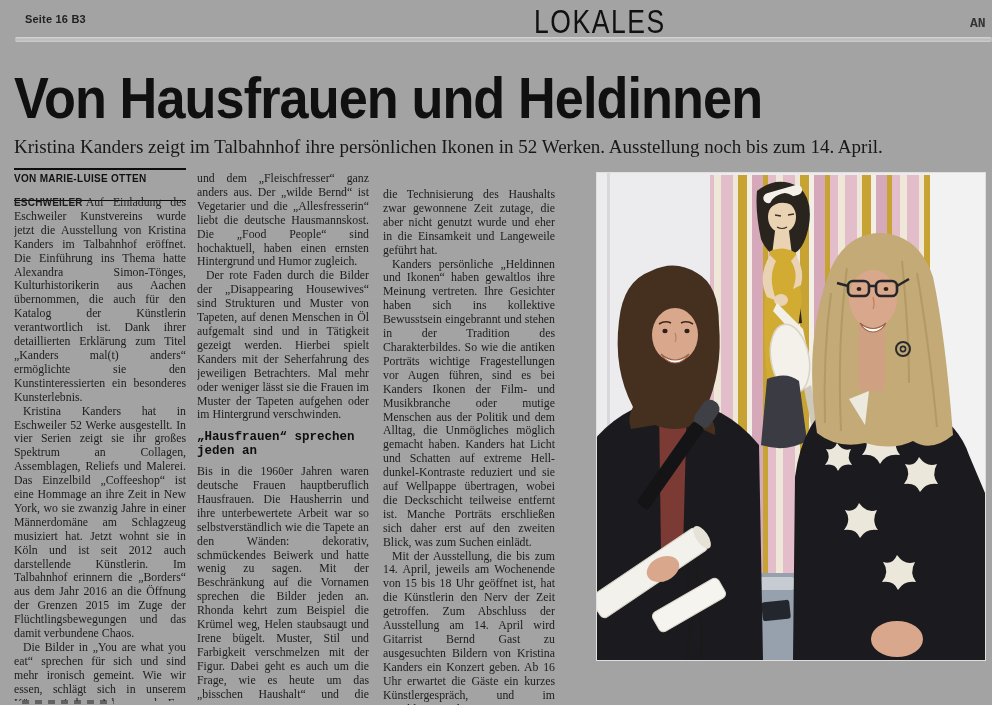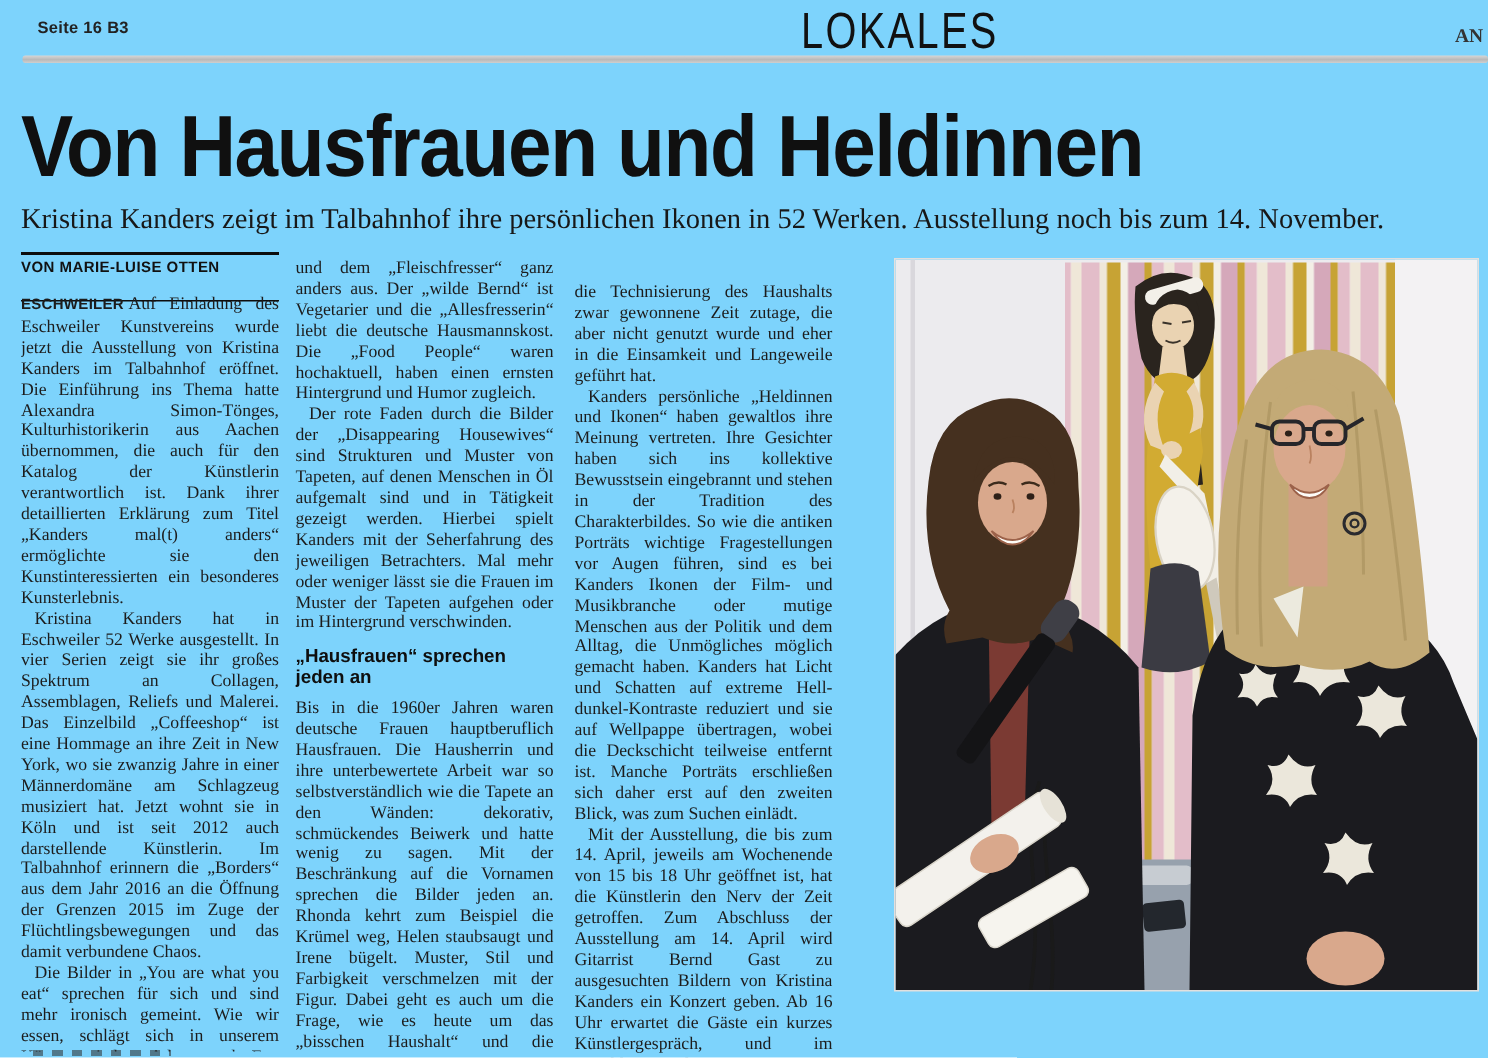--- a/index.html
+++ b/index.html
@@ -1,26 +1,26 @@
 <!DOCTYPE html>
 <html lang="de"><head>
 <meta charset="utf-8">
 <style>
   html,body{margin:0;padding:0;background:#ffffff;}
-  .page{position:relative;width:992px;height:705px;background:#7dd3fc;overflow:hidden;
+  .page{position:relative;width:992px;height:705px;background:#a3a3a3;overflow:hidden;
         font-family:"Liberation Serif", serif;color:#1c1c1c;}
 
   
   .m-pagelabel{position:absolute;left:25px;top:13px;font-family:"Liberation Sans",sans-serif;
         font-size:11px;font-weight:600;color:#222;letter-spacing:.2px;}
   .m-section{position:absolute;left:534px;top:2px;font-family:"Liberation Sans",sans-serif;
         font-size:34px;font-weight:500;color:#111;letter-spacing:2px;
         transform:scaleX(.78);transform-origin:left top;}
   .m-edge{position:absolute;left:970px;top:16px;width:22px;overflow:hidden;
-        font-family:Liberation Serif, serif;font-size:13px;font-weight:600;color:#333;}
+        font-family:Liberation Mono, monospace;font-size:13px;font-weight:600;color:#333;}
   .m-rule{position:absolute;left:15px;right:0;top:37px;height:5px;border-radius:2px;
         background:linear-gradient(#d6d6d6,#b9b9b9 55%,#cfcfcf);}
 
   
   .headline{position:absolute;left:14px;top:68px;margin:0;font-family:"Liberation Sans",sans-serif;
         font-size:58px;line-height:1.02;font-weight:700;color:#101010;letter-spacing:-1px;
         transform:scaleX(.9);transform-origin:left top;white-space:nowrap;}
   .subheadline{position:absolute;left:14px;top:136px;margin:0;font-weight:400;
         font-family:"Liberation Serif",serif;font-size:19px;color:#181818;white-space:nowrap;}
   .byline{position:absolute;left:14px;top:168px;width:172px;
@@ -31,21 +31,21 @@
   
   .col{position:absolute;width:172px;font-size:11.8px;line-height:13.9px;text-align:justify;
         hyphens:auto;-webkit-hyphens:auto;overflow:hidden;}
   .col1{left:14px;top:196px;height:505px;}
   .col2{left:197px;top:172px;height:529px;}
   .col3{left:383px;top:172px;height:529px;margin-top:16px;}
   .col p{margin:0;}
   .col p.ind{text-indent:9px;}
   .leadtag{font-family:"Liberation Sans",sans-serif;font-weight:700;font-size:10px;
         letter-spacing:.2px;margin-right:3px;}
-  .colsubhead{margin:9px 0 6px;font-family:Liberation Sans, sans-serif;font-weight:700;
+  .colsubhead{margin:9px 0 6px;font-family:Liberation Mono, monospace;font-weight:700;
         font-size:12.5px;color:#0e0e0e;text-align:left;}
 
   
   .photo{position:absolute;left:597px;top:173px;width:388px;height:487px;outline:1px solid #e2e0de;}
   .photo svg{display:block;}
   .caption{position:absolute;left:597px;top:665px;width:388px;
         font-family:"Liberation Sans",sans-serif;font-weight:700;font-size:11.5px;
         line-height:14.5px;color:#141414;letter-spacing:-.2px;}
   .credit{position:absolute;right:0;bottom:1px;font-weight:400;font-size:8.5px;
         letter-spacing:.2px;color:#3a3a3a;}
@@ -58,31 +58,31 @@
 <body>
 
 <div class="page">
 
   <span class="m-pagelabel">Seite 16 B3</span>
   <span class="m-section">LOKALES</span>
   <span class="m-edge">AN</span>
   <div class="m-rule"></div>
 
   <h1 class="headline">Von Hausfrauen und Heldinnen</h1>
-  <h2 class="subheadline">Kristina Kanders zeigt im Talbahnhof ihre persönlichen Ikonen in 52 Werken. Ausstellung noch bis zum 14. November.</h2>
+  <h2 class="subheadline">Kristina Kanders zeigt im Talbahnhof ihre persönlichen Ikonen in 52 Werken. Ausstellung noch bis zum 14. April.</h2>
   <div class="byline">VON MARIE-LUISE OTTEN</div>
 
   <div class="col col1">
     <p><span class="leadtag">ESCHWEILER</span><span>Auf Einladung des Eschweiler Kunstvereins wurde jetzt die Ausstellung von Kristina Kanders im Talbahnhof eröffnet. Die Einführung ins Thema hatte Alexandra Simon-Tönges, Kulturhistorikerin aus Aachen übernommen, die auch für den Katalog der Künstlerin verantwortlich ist. Dank ihrer detaillierten Erklärung zum Titel „Kanders mal(t) anders“ ermöglichte sie den Kunstinteressierten ein besonderes Kunsterlebnis.</span></p>
     <p class="ind">Kristina Kanders hat in Eschweiler 52 Werke ausgestellt. In vier Serien zeigt sie ihr großes Spektrum an Collagen, Assemblagen, Reliefs und Malerei. Das Einzelbild „Coffeeshop“ ist eine Hommage an ihre Zeit in New York, wo sie zwanzig Jahre in einer Männerdomäne am Schlagzeug musiziert hat. Jetzt wohnt sie in Köln und ist seit 2012 auch darstellende Künstlerin. Im Talbahnhof erinnern die „Borders“ aus dem Jahr 2016 an die Öffnung der Grenzen 2015 im Zuge der Flüchtlingsbewegungen und das damit verbundene Chaos.</p>
     <p class="ind">Die Bilder in „You are what you eat“ sprechen für sich und sind mehr ironisch gemeint. Wie wir essen, schlägt sich in unserem Körper nieder. Adam und Eva haben das gegessen, was die Natur freiwillig gibt und somit keinen Schaden genommen. Das sieht beim „süßen Kind“</p>
   </div>
 
   <div class="col col2">
-    <p>und dem „Fleischfresser“ ganz anders aus. Der „wilde Bernd“ ist Vegetarier und die „Allesfresserin“ liebt die deutsche Hausmannskost. Die „Food People“ waren hochaktuell, haben einen ernsten Hintergrund und Humor zugleich.</p>
+    <p>und dem „Fleischfresser“ ganz anders aus. Der „wilde Bernd“ ist Vegetarier und die „Allesfresserin“ liebt die deutsche Hausmannskost. Die „Food People“ sind hochaktuell, haben einen ernsten Hintergrund und Humor zugleich.</p>
     <p class="ind">Der rote Faden durch die Bilder der „Disappearing Housewives“ sind Strukturen und Muster von Tapeten, auf denen Menschen in Öl aufgemalt sind und in Tätigkeit gezeigt werden. Hierbei spielt Kanders mit der Seherfahrung des jeweiligen Betrachters. Mal mehr oder weniger lässt sie die Frauen im Muster der Tapeten aufgehen oder im Hintergrund verschwinden.</p>
     <h3 class="colsubhead">„Hausfrauen“ sprechen jeden an</h3>
     <p>Bis in die 1960er Jahren waren deutsche Frauen hauptberuflich Hausfrauen. Die Hausherrin und ihre unterbewertete Arbeit war so selbstverständlich wie die Tapete an den Wänden: dekorativ, schmückendes Beiwerk und hatte wenig zu sagen. Mit der Beschränkung auf die Vornamen sprechen die Bilder jeden an. Rhonda kehrt zum Beispiel die Krümel weg, Helen staubsaugt und Irene bügelt. Muster, Stil und Farbigkeit verschmelzen mit der Figur. Dabei geht es auch um die Frage, wie es heute um das „bisschen Haushalt“ und die Emanzipation steht. Innerhalb von zwei Jahrzehnten brachte</p>
   </div>
 
   <div class="col col3">
     <p>die Technisierung des Haushalts zwar gewonnene Zeit zutage, die aber nicht genutzt wurde und eher in die Einsamkeit und Langeweile geführt hat.</p>
     <p class="ind">Kanders persönliche „Heldinnen und Ikonen“ haben gewaltlos ihre Meinung vertreten. Ihre Gesichter haben sich ins kollektive Bewusstsein eingebrannt und stehen in der Tradition des Charakterbildes. So wie die antiken Porträts wichtige Fragestellungen vor Augen führen, sind es bei Kanders Ikonen der Film- und Musikbranche oder mutige Menschen aus der Politik und dem Alltag, die Unmögliches möglich gemacht haben. Kanders hat Licht und Schatten auf extreme Hell-dunkel-Kontraste reduziert und sie auf Wellpappe übertragen, wobei die Deckschicht teilweise entfernt ist. Manche Porträts erschließen sich daher erst auf den zweiten Blick, was zum Suchen einlädt.</p>
     <p class="ind">Mit der Ausstellung, die bis zum 14. April, jeweils am Wochenende von 15 bis 18 Uhr geöffnet ist, hat die Künstlerin den Nerv der Zeit getroffen. Zum Abschluss der Ausstellung am 14. April wird Gitarrist Bernd Gast zu ausgesuchten Bildern von Kristina Kanders ein Konzert geben. Ab 16 Uhr erwartet die Gäste ein kurzes Künstlergespräch, und im Anschluss werden zwei CDs sowie ein signierter, limitierter Siebdruck im Wert von 150 Euro verlost.</p>
   </div>

